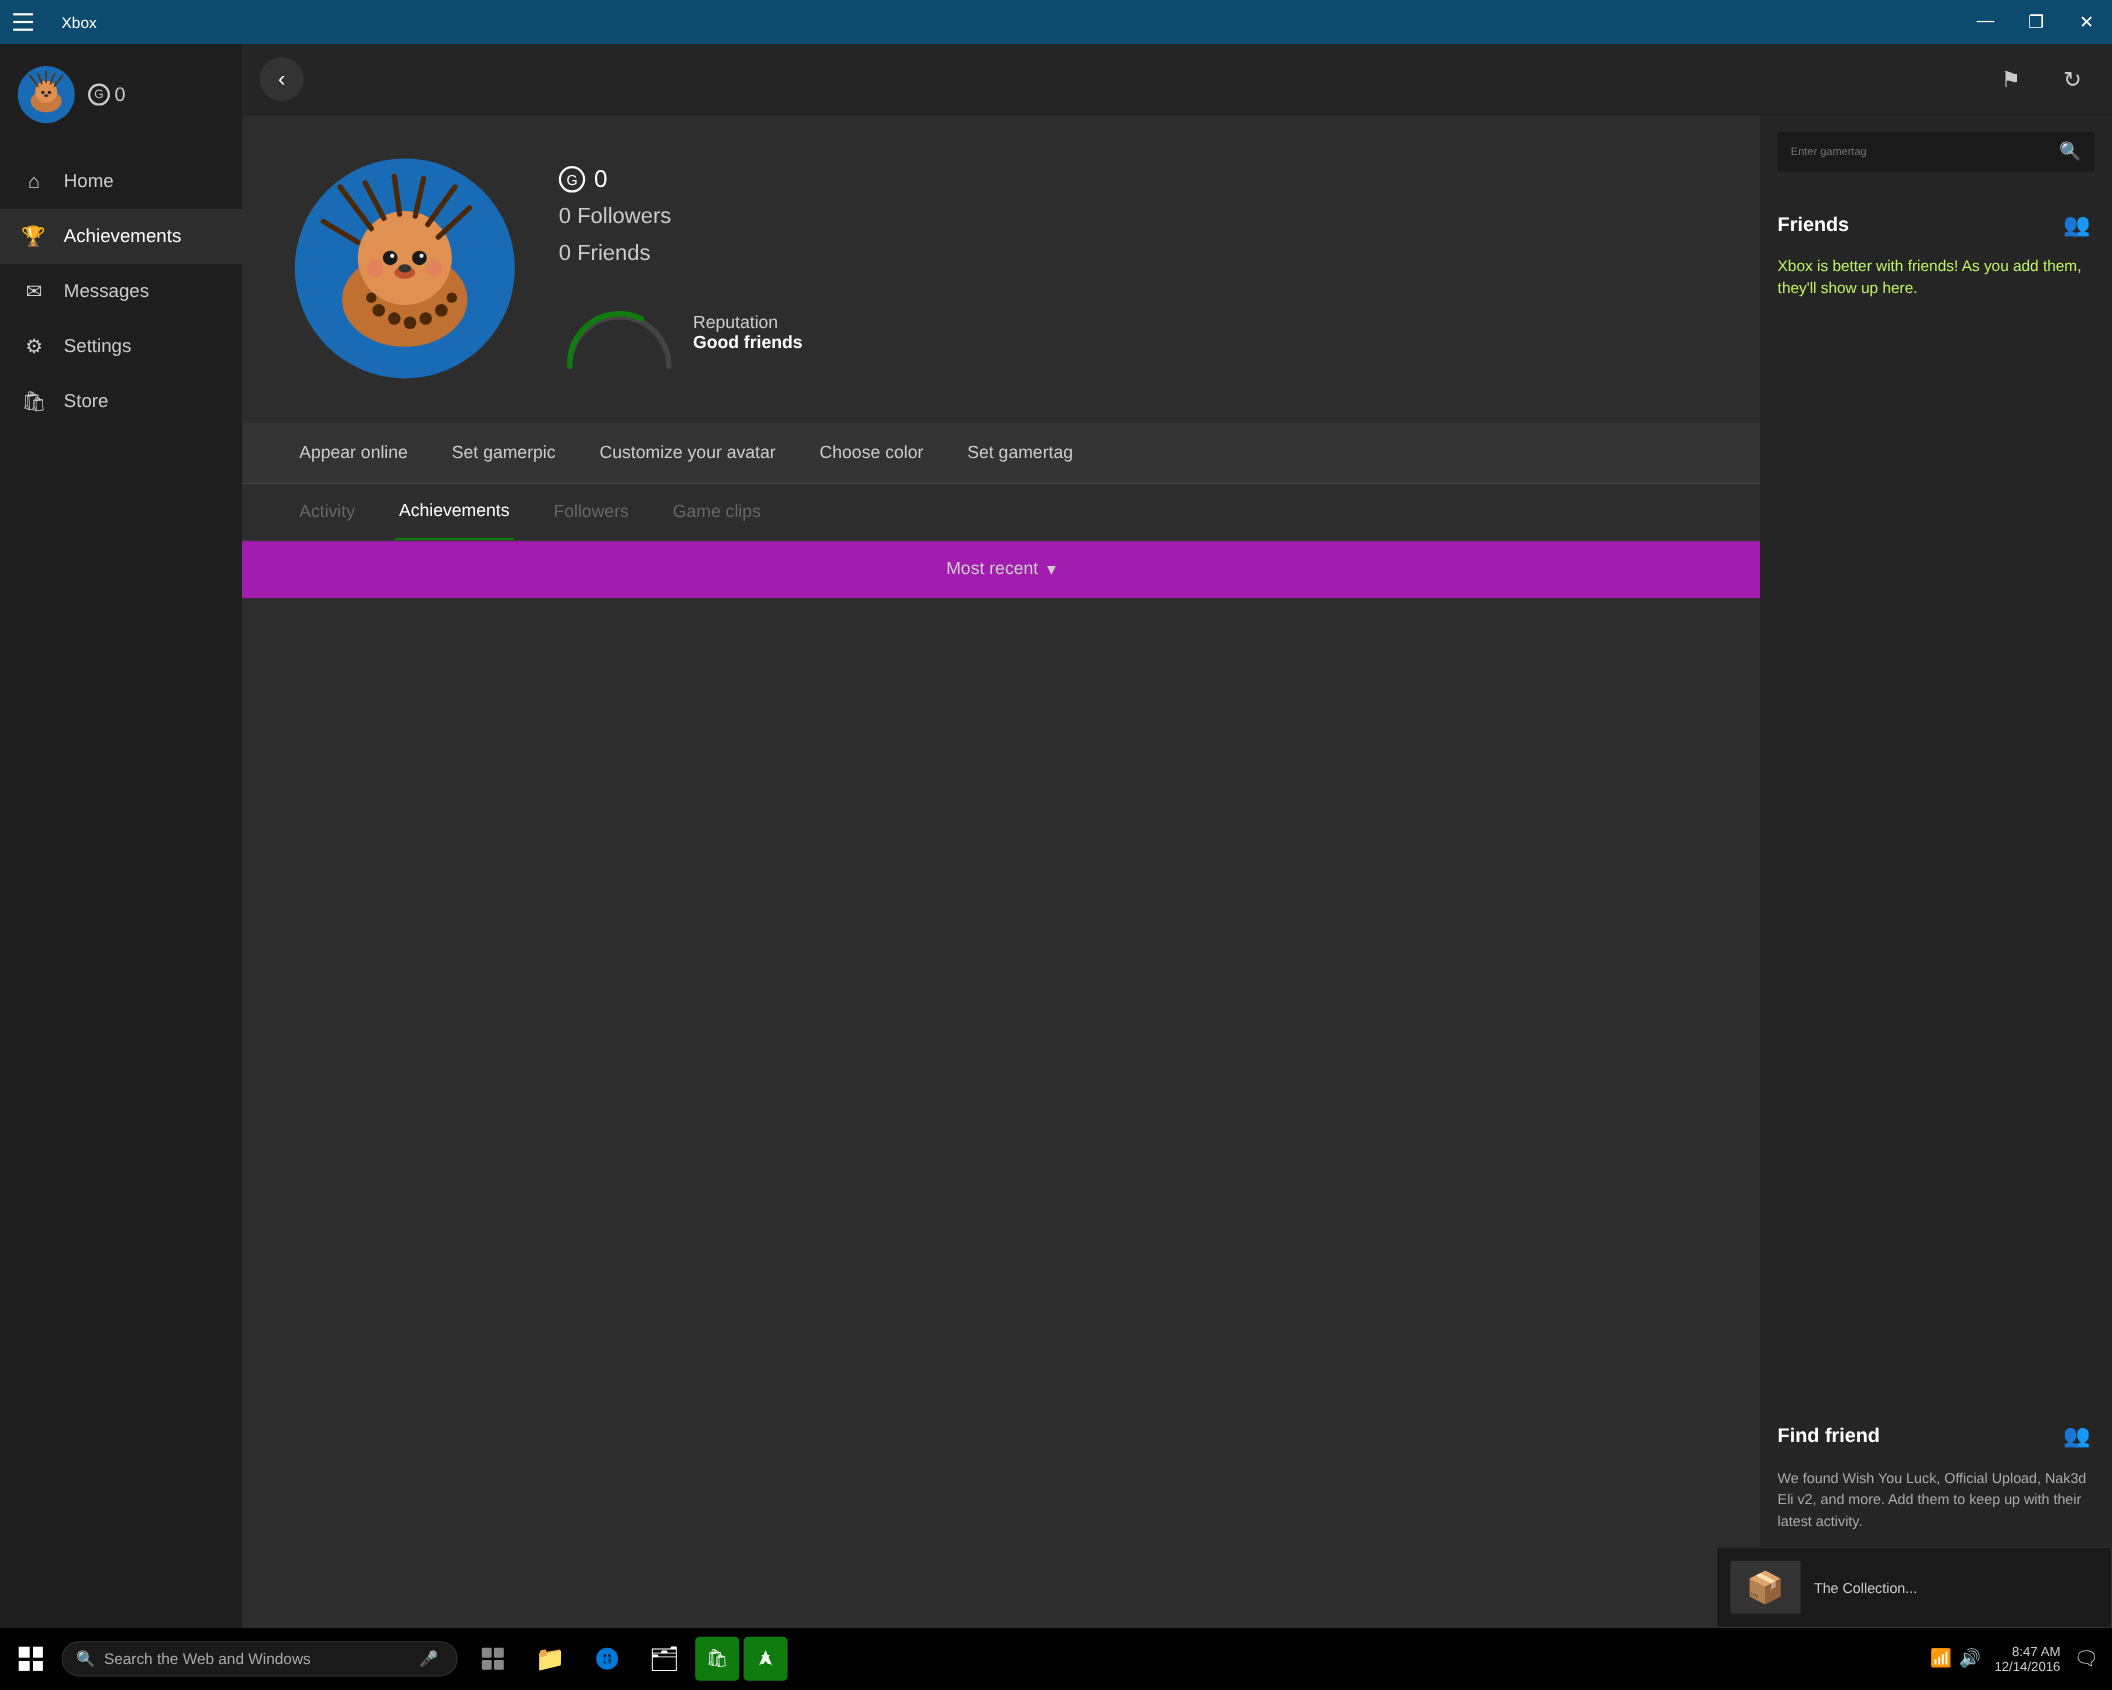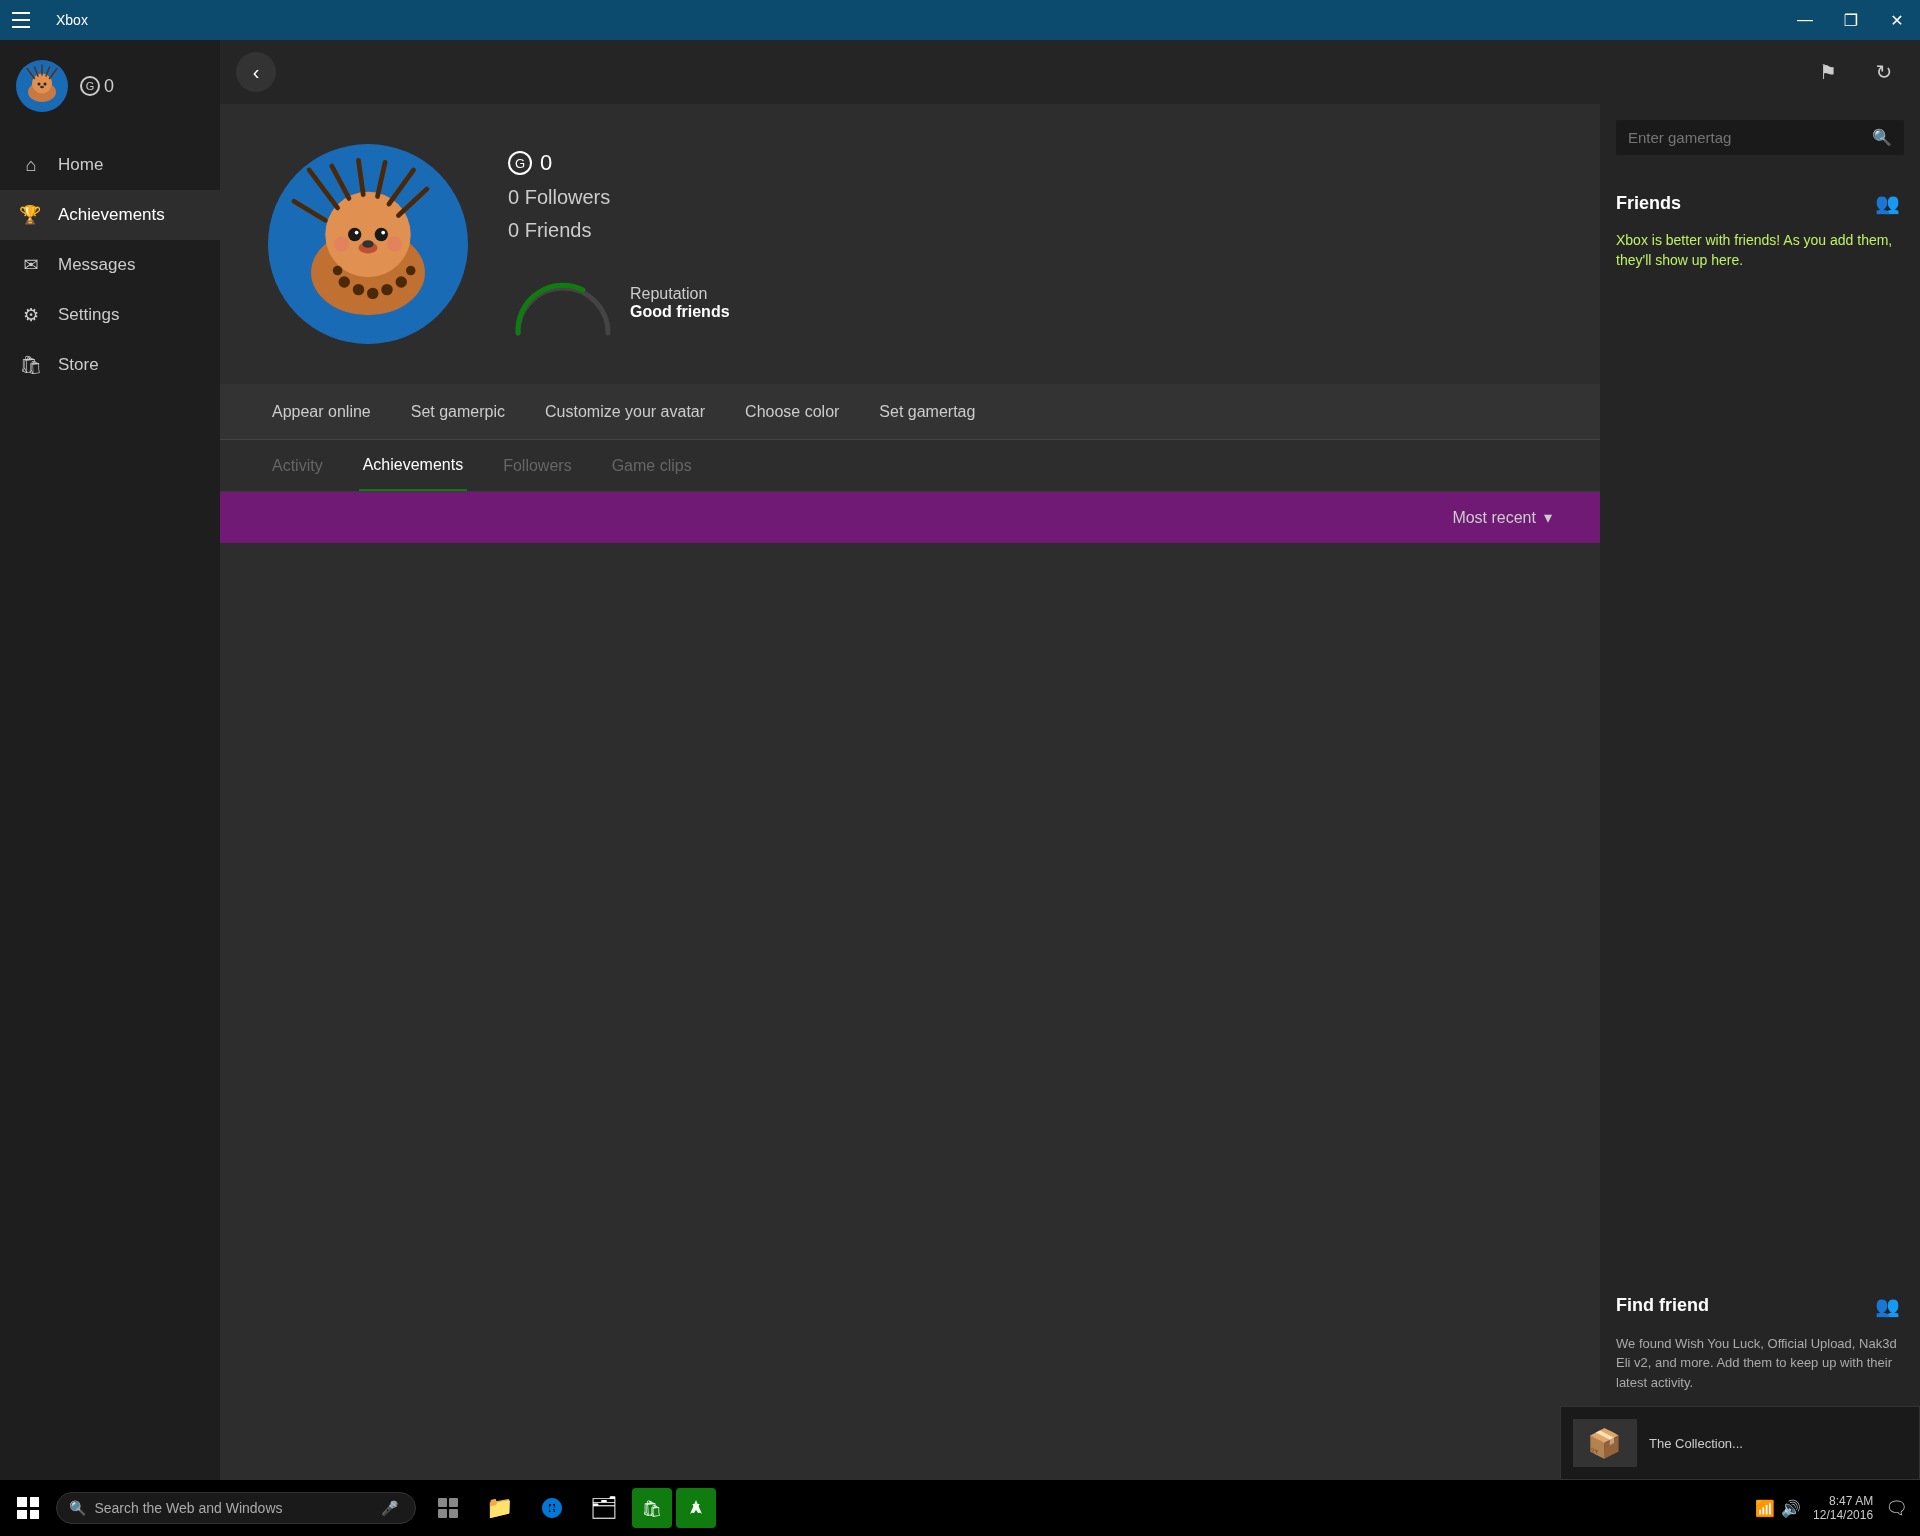--- a/index.html
+++ b/index.html
@@ -236,24 +236,24 @@
       height: 100%;
       display: flex; align-items: center;
     }
     .tab-item.active {
       color: #fff;
       border-bottom: 2px solid #107c10;
     }
 
     
     .sort-bar {
-      background: #701a75;
+      background: #a21caf;
       padding: 16px 48px;
       display: flex;
-      justify-content: flex-end;
+      justify-content: center;
     }
     .sort-dropdown {
       display: flex; align-items: center; gap: 8px;
       color: #ccc;
       cursor: pointer;
       font-size: 16px;
     }
 
     
     .content-area {
@@ -276,21 +276,21 @@
       background: #1a1a1a;
       margin: 16px;
       border-radius: 2px;
       padding: 8px 12px;
       gap: 8px;
     }
     .right-panel-search input {
       background: transparent;
       border: none;
       color: #999;
-      font-size: 15px;
+      font-size: 10px;
       outline: none;
       flex: 1;
     }
     .search-icon-right {
       color: #999;
       font-size: 16px;
     }
 
     .friends-section {
       padding: 16px;

